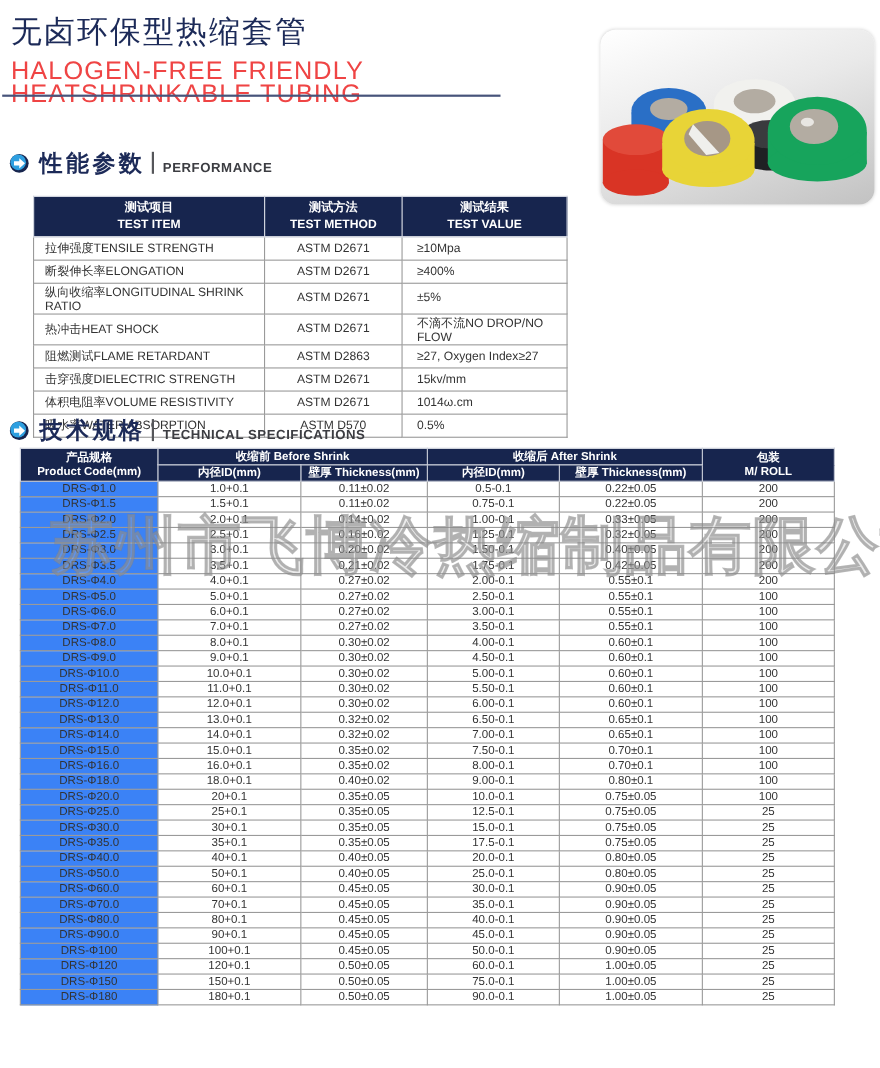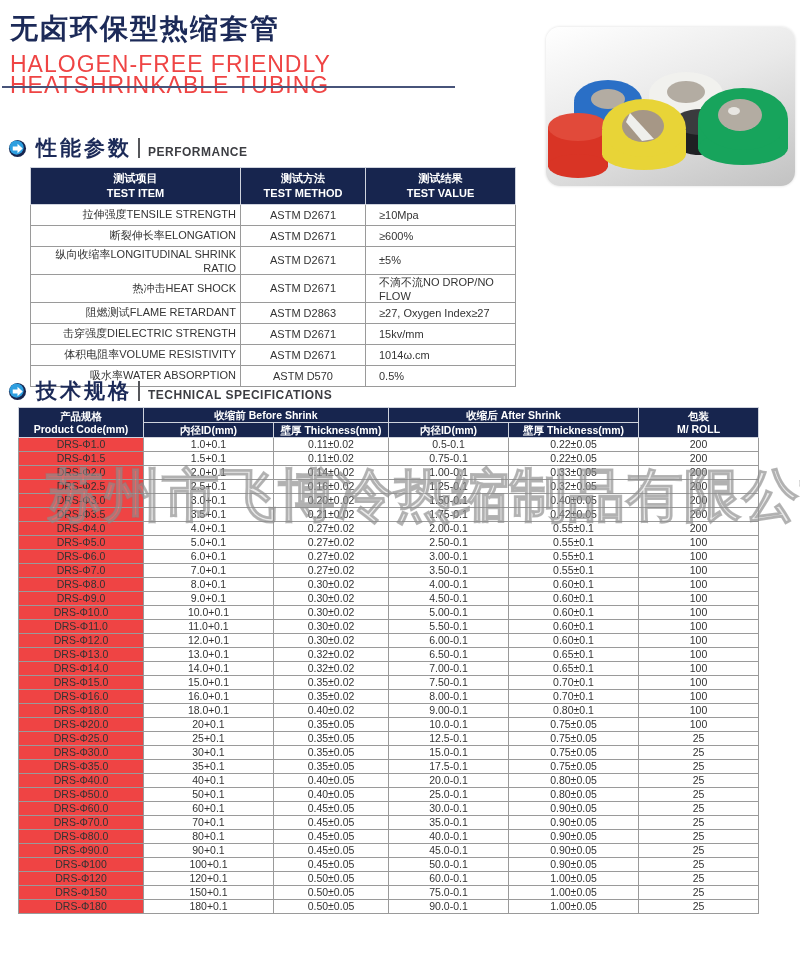--- a/index.html
+++ b/index.html
@@ -2,21 +2,21 @@
 <html><head>
 <meta charset="utf-8">
 <style>
   * { margin:0; padding:0; box-sizing:border-box; }
   html,body { background:#fff; }
   body { font-family:"Liberation Sans", sans-serif; }
   .page { position:relative; width:800px; height:971px; background:#ffffff; overflow:hidden; }
 
   
   .title-block { position:absolute; top:10px; left:10px; }
-  .title-cn { font-size:28px; font-weight:bold; color:#1c2a58; letter-spacing:2px; }
+  .title-cn { font-size:28px; font-weight:normal; color:#1c2a58; letter-spacing:2px; }
   .subtitle { font-size:23px; color:#ef4444; letter-spacing:1px; line-height:21px; margin-top:6px; }
   .rule { position:absolute; top:86px; left:2px; width:453px; height:2px; background:#47547a; }
 
   
   .photo { position:absolute; top:27px; left:546px; width:249px; height:159px;
            border-radius:14px; overflow:hidden;
            background:linear-gradient(160deg,#ffffff 0%,#e9e9e9 45%,#c2c2c2 100%);
            box-shadow:0 0 3px rgba(0,0,0,.15); }
   .photo svg { display:block; }
 
@@ -25,32 +25,32 @@
   .sec-icon { width:19px; height:19px; margin-right:9px; }
   .sec-cn { font-size:21px; font-weight:bold; color:#1c2a58; letter-spacing:3px; }
   .sec-sep { width:2px; height:20px; background:#55565a; margin:0 8px 0 6px; }
   .sec-en { font-size:12px; font-weight:bold; color:#3c3d42; letter-spacing:.5px; margin-top:7px; }
 
   
   table { border-collapse:collapse; table-layout:fixed; }
   th { background:#17254e; color:#ffffff; font-weight:bold; border:1px solid #cfd3dd; }
   td { border:1px solid #9a9a9a; color:#333; background:#fff; }
 
-  .perf-table { position:absolute; top:167px; left:30px; width:485px; }
+  .perf-table { position:absolute; top:178px; left:30px; width:485px; }
   .perf-table th { font-size:11px; padding:3px 2px; line-height:1.35; }
   .perf-table td { font-size:11px; height:21px; padding:0 4px; }
   .perf-table col.c1 { width:210px; } .perf-table col.c2 { width:125px; } .perf-table col.c3 { width:150px; }
-  .perf-table td.c-item  { text-align:right; padding-left:10px; }
+  .perf-table td.c-item  { text-align:left; padding-left:10px; }
   .perf-table td.c-method{ text-align:center; }
   .perf-table td.c-value { text-align:left; padding-left:13px;margin-top:40px; }
 
   .spec-table { position:absolute; top:407px; left:18px; width:740px; }
   .spec-table th { font-size:10.5px; height:15px; line-height:13px; padding:0 2px; }
   .spec-table td { font-size:10.5px; height:14px; line-height:13px; text-align:center; padding:0 2px; }
-  .spec-table td.col-product { background:#ef4444; }
+  .spec-table td.col-product { background:#3b82f6; }
   .spec-table col.s1 { width:125px; } .spec-table col.s2 { width:130px; }
   .spec-table col.s3 { width:115px; } .spec-table col.s4 { width:120px; }
   .spec-table col.s5 { width:130px; } .spec-table col.s6 { width:120px; }
 
   .th-2line div { display:block; }
 
   
   .watermark { position:absolute; top:458px; left:46px; z-index:5; pointer-events:none;
                font-size:57px; font-weight:bold; letter-spacing:1px; white-space:nowrap;
                color:rgba(190,190,190,0.30); -webkit-text-stroke:1px rgba(130,130,130,0.55); }
@@ -151,21 +151,21 @@
     </thead>
     <tbody>
         <tr>
           <td class="c-item">拉伸强度TENSILE STRENGTH</td>
           <td class="c-method">ASTM D2671</td>
           <td class="c-value">≥10Mpa</td>
         </tr>
         <tr>
           <td class="c-item">断裂伸长率ELONGATION</td>
           <td class="c-method">ASTM D2671</td>
-          <td class="c-value">≥600%</td>
+          <td class="c-value">≥400%</td>
         </tr>
         <tr>
           <td class="c-item">纵向收缩率LONGITUDINAL SHRINK RATIO</td>
           <td class="c-method">ASTM D2671</td>
           <td class="c-value">±5%</td>
         </tr>
         <tr>
           <td class="c-item">热冲击HEAT SHOCK</td>
           <td class="c-method">ASTM D2671</td>
           <td class="c-value">不滴不流NO DROP/NO FLOW</td>

